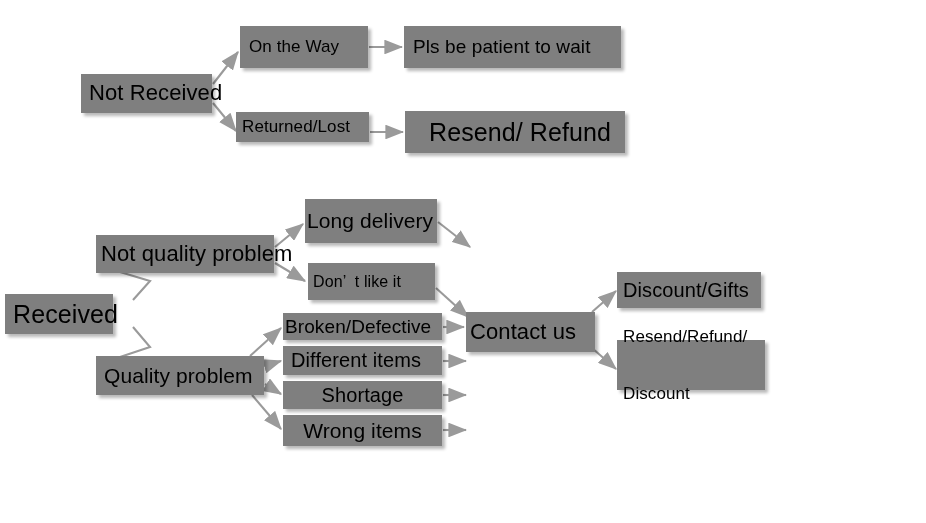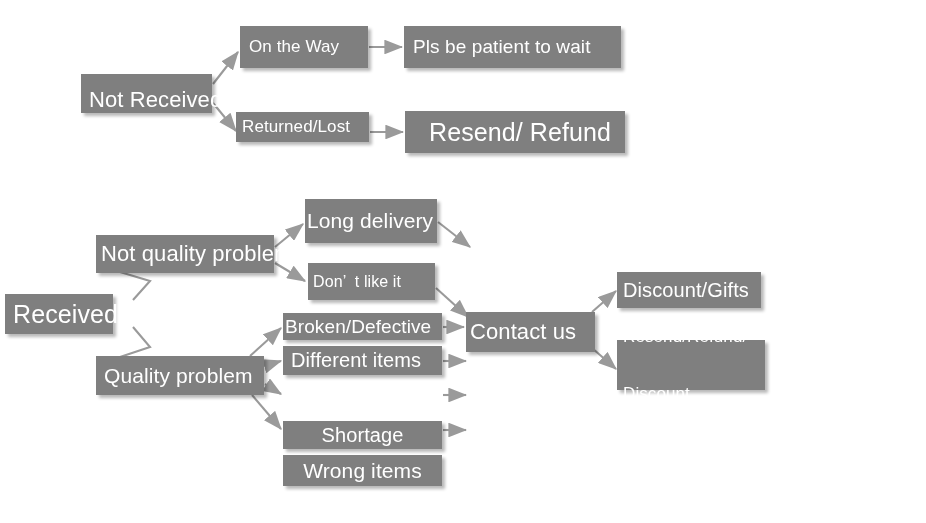--- a/index.html
+++ b/index.html
@@ -24,30 +24,30 @@
     left: 0;
     top: 0;
     width: 926px;
     height: 523px;
     pointer-events: none;
   }
   .node {
     position: absolute;
     box-sizing: border-box;
     background: #7f7f7f;
-    color: #ffffff;
+    color: #000000;
     display: flex;
     align-items: center;
     line-height: 1.12;
     white-space: pre;
     box-shadow: 3px 3px 3px rgba(0,0,0,0.28);
     letter-spacing: 0.1px;
     z-index: 2;
   }
-  .node.center { justify-content: center; margin-top: 40px; }
+  .node.center { justify-content: center; }
   .node.left   { justify-content: flex-start; }
   .node .txt { display: block; }
 </style>
 </head>
 <body>
 
 <div id="canvas">
 
   <svg id="connectors" viewBox="0 0 926 523" xmlns="http://www.w3.org/2000/svg">
     <defs>
@@ -99,21 +99,21 @@
       <path d="M443,395 L466,395"></path>
 
       <path d="M443,430 L466,430"></path>
 
       <path d="M592,312 L616,291"></path>
 
       <path d="M592,348 L616,369"></path>
     </g>
   </svg>
 
-  <div class="node left" style="left:81px; top:74px; width:131px; height:39px; padding-left:8px; font-size:22px;align-items:flex-end;">
+  <div class="node left" style="left:81px; top:74px; width:131px; height:39px; padding-left:8px; font-size:22px;">
     <span class="txt">Not Received</span>
   </div>
 
   <div class="node left" style="left:240px; top:26px; width:128px; height:42px; padding-left:9px; font-size:17px;">
     <span class="txt">On the Way</span>
   </div>
 
   <div class="node left" style="left:404px; top:26px; width:217px; height:42px; padding-left:9px; font-size:19px;">
     <span class="txt">Pls be patient to wait</span>
   </div>

